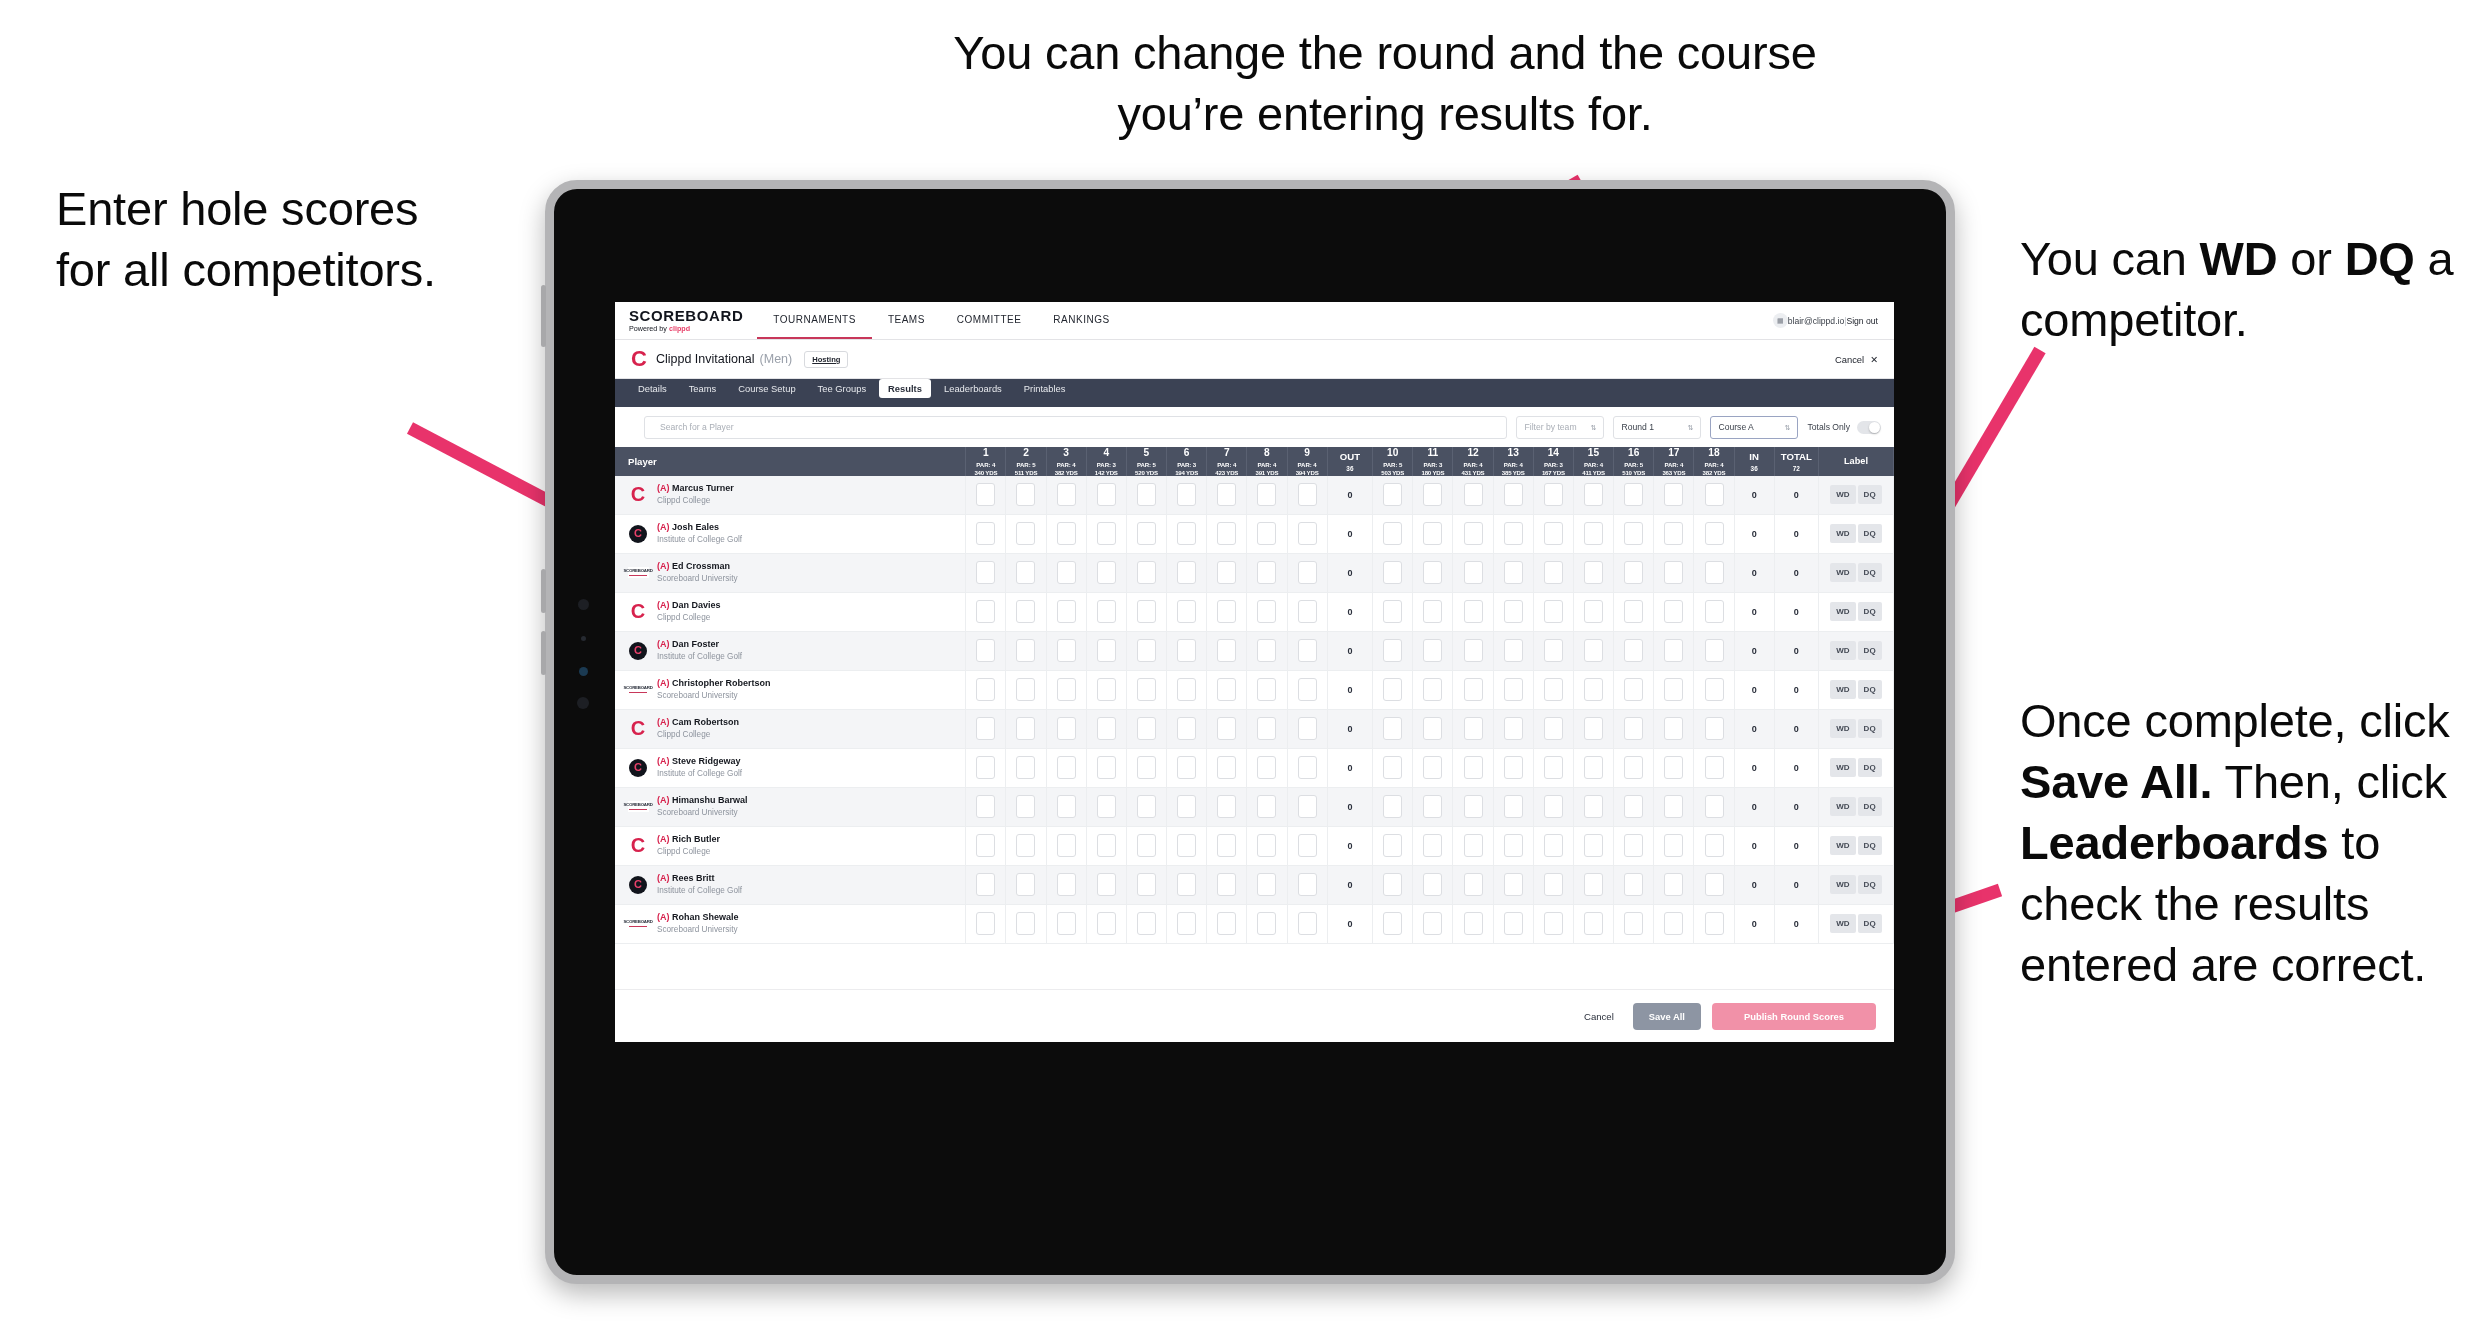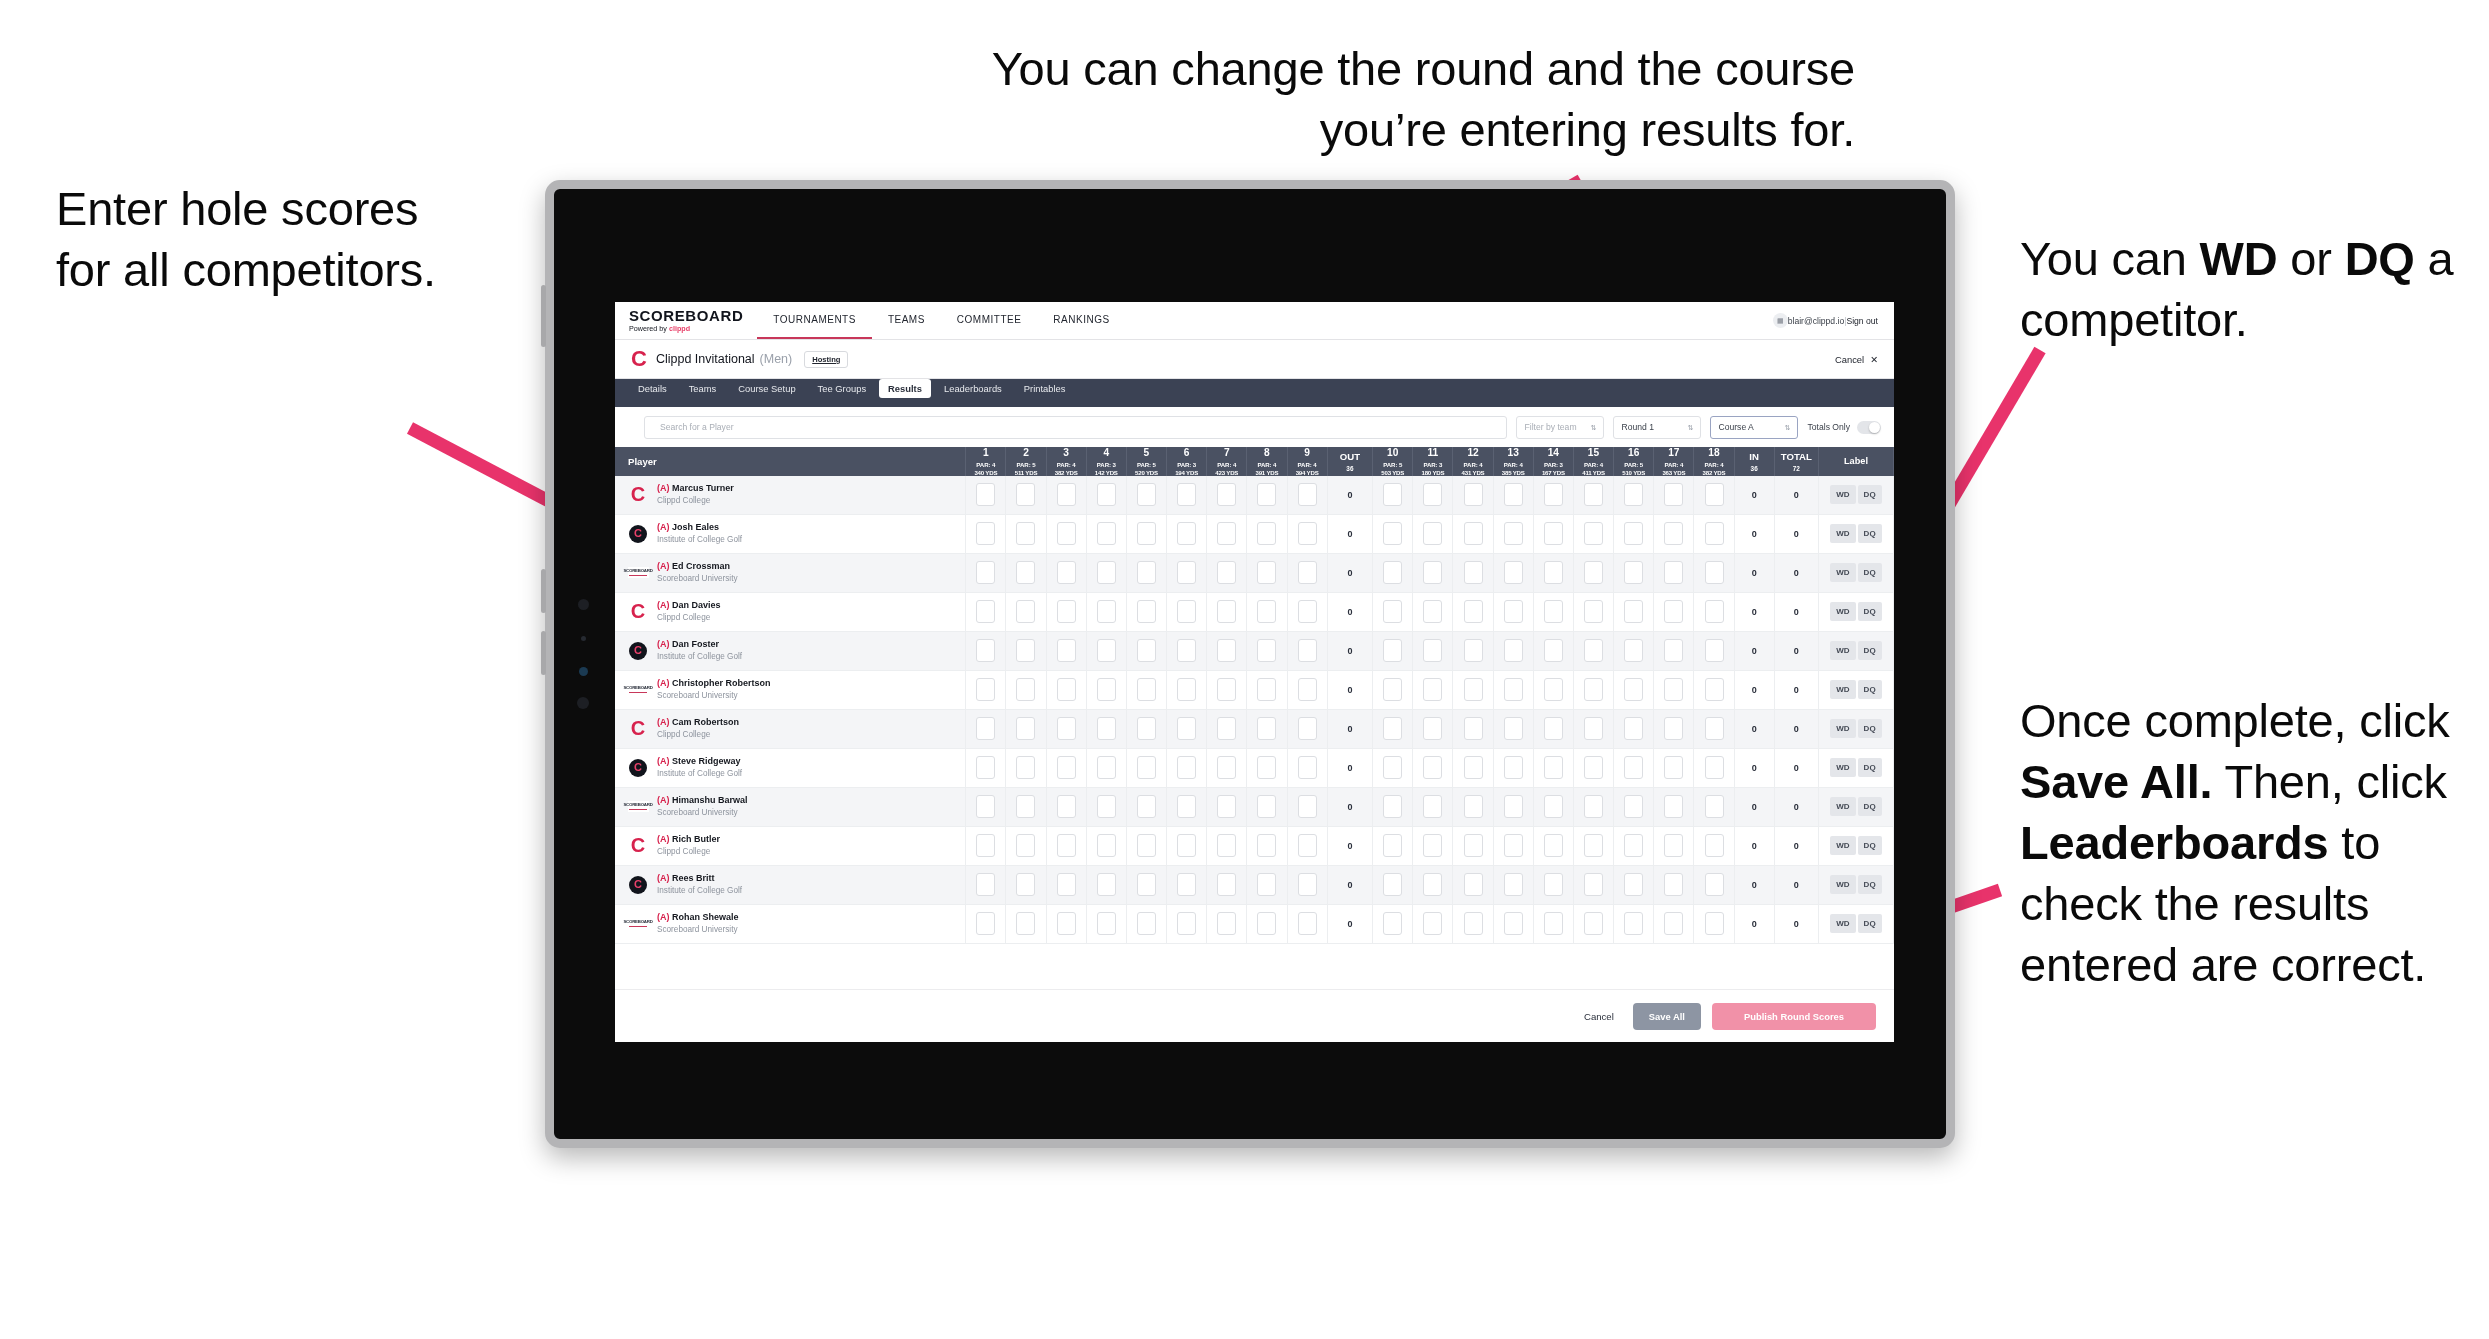--- a/index.html
+++ b/index.html
@@ -6,30 +6,30 @@
   body{
     width:2489px;height:1339px;background:#ffffff;
     font-family:"Liberation Sans",sans-serif;
     position:relative;overflow:hidden;
   }
 
   
   .callout{position:absolute;color:#0a0a0a;font-size:47px;line-height:1.30;font-weight:400;letter-spacing:-0.2px;}
   .callout b{font-weight:700;}
   #callout-left{left:56px;top:178px;width:400px;}
-  #callout-top{left:915px;top:38px;width:940px;text-align:right;}
+  #callout-top{left:915px;top:22px;width:940px;text-align:center;}
   #callout-wd{left:2020px;top:228px;width:470px;}
   #callout-save{left:2020px;top:690px;width:480px;}
 
   
   .arrow-svg{position:absolute;left:0;top:0;width:2489px;height:1339px;pointer-events:none;}
 
   
-  #tablet{position:absolute;left:545px;top:180px;width:1410px;height:968px;
-    background:#0c0c0c;border-radius:15px;
+  #tablet{position:absolute;left:545px;top:180px;width:1410px;height:1104px;
+    background:#0c0c0c;border-radius:32px;
     border:9px solid #b4b4b6;
     box-sizing:border-box;
     box-shadow:0 10px 26px rgba(0,0,0,.28);
   }
   #tablet-screen{position:absolute;left:61px;top:113px;width:1279px;height:740px;background:#fff;overflow:hidden;}
   .btn-side{position:absolute;background:#a8a8aa;border-radius:3px;}
 
   
   .app{width:100%;height:100%;display:flex;flex-direction:column;background:#fff;font-size:10px;}
 

